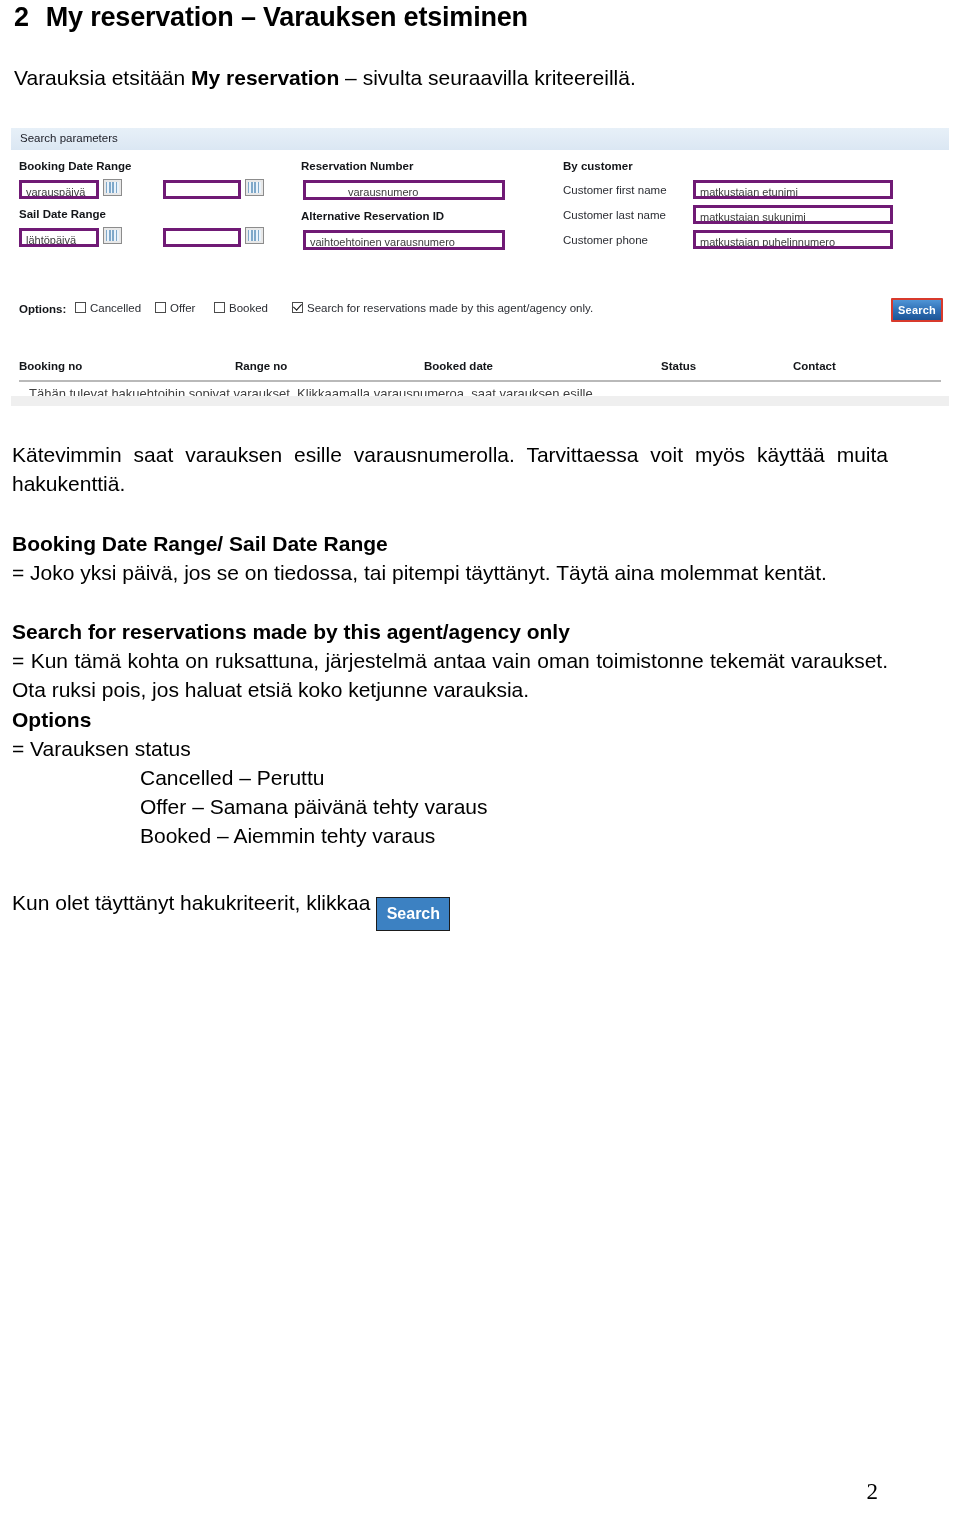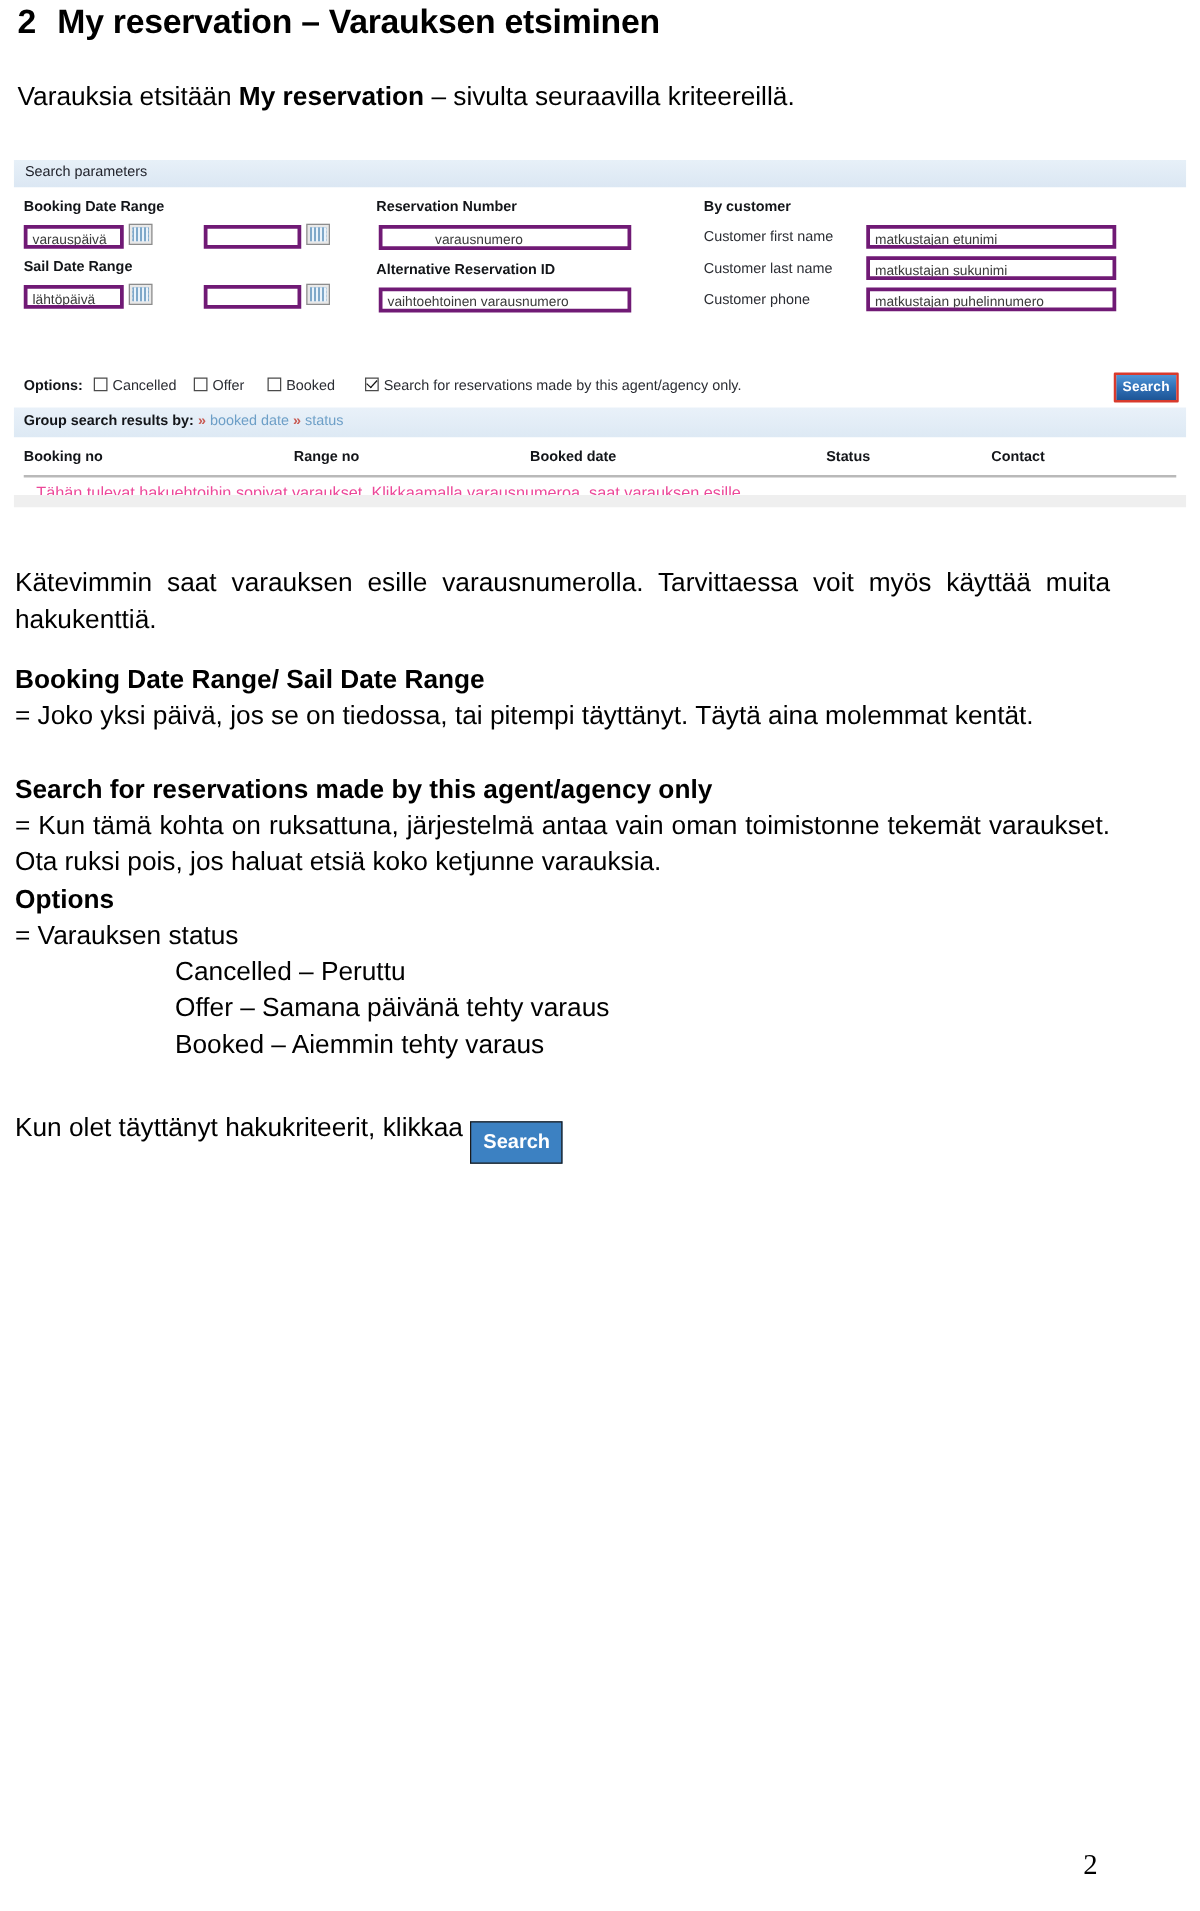--- a/index.html
+++ b/index.html
@@ -217,40 +217,40 @@
   .hrule {
     position: absolute;
     left: 8px; top: 30px;
     width: 922px; height: 2px;
     background: #b9b9b9;
   }
   .note-red {
     position: absolute;
     left: 18px; top: 36px;
     font-size: 13px;
-    color: #ec4899;
+    color: #404040;
     white-space: nowrap;
   }
   .bottom-strip {
     position: absolute;
     left: 0; top: 268px;
     width: 938px; height: 10px;
     background: #efefef;
   }
 
   
   .prose {
     position: absolute;
     left: 12px;
     width: 876px;
     font-size: 21px;
     line-height: 29px;
     color: #000000;
   }
-  .prose.j { text-align: justify; margin-top: 12px; }
+  .prose.j { text-align: justify; }
   .prose b { font-weight: bold; }
   .p1 { top: 440px; }
   .p2 { top: 529px; }
   .p3 { top: 617px; }
   .p4 { top: 705px; }
   .indent-list {
     position: absolute;
     left: 140px;
     top: 763px;
     font-size: 21px;
@@ -365,29 +365,20 @@
     </div>
     <div class="cb-wrap" style="left:281px;">
       <span class="cbox checked"></span><span>Search for reservations made by this agent/agency only.</span>
     </div>
 
     <div class="search-btn-sc">
       <span>Search</span>
     </div>
   </div>
 
-  <div class="group-bar">
-    <div class="gb-label">
-      <span>Group search results by:</span>
-      <span class="gb-arrow">»</span>
-      <span class="gb-link">booked date</span>
-      <span class="gb-arrow">»</span>
-      <span class="gb-link">status</span>
-    </div>
-  </div>
 
   <div class="results-area">
     <div class="col-head" style="left:8px;">Booking no</div>
     <div class="col-head" style="left:224px;">Range no</div>
     <div class="col-head" style="left:413px;">Booked date</div>
     <div class="col-head" style="left:650px;">Status</div>
     <div class="col-head" style="left:782px;">Contact</div>
     <div class="hrule"></div>
     <div class="note-red">Tähän tulevat hakuehtoihin sopivat varaukset. Klikkaamalla varausnumeroa, saat varauksen esille.</div>
   </div>

